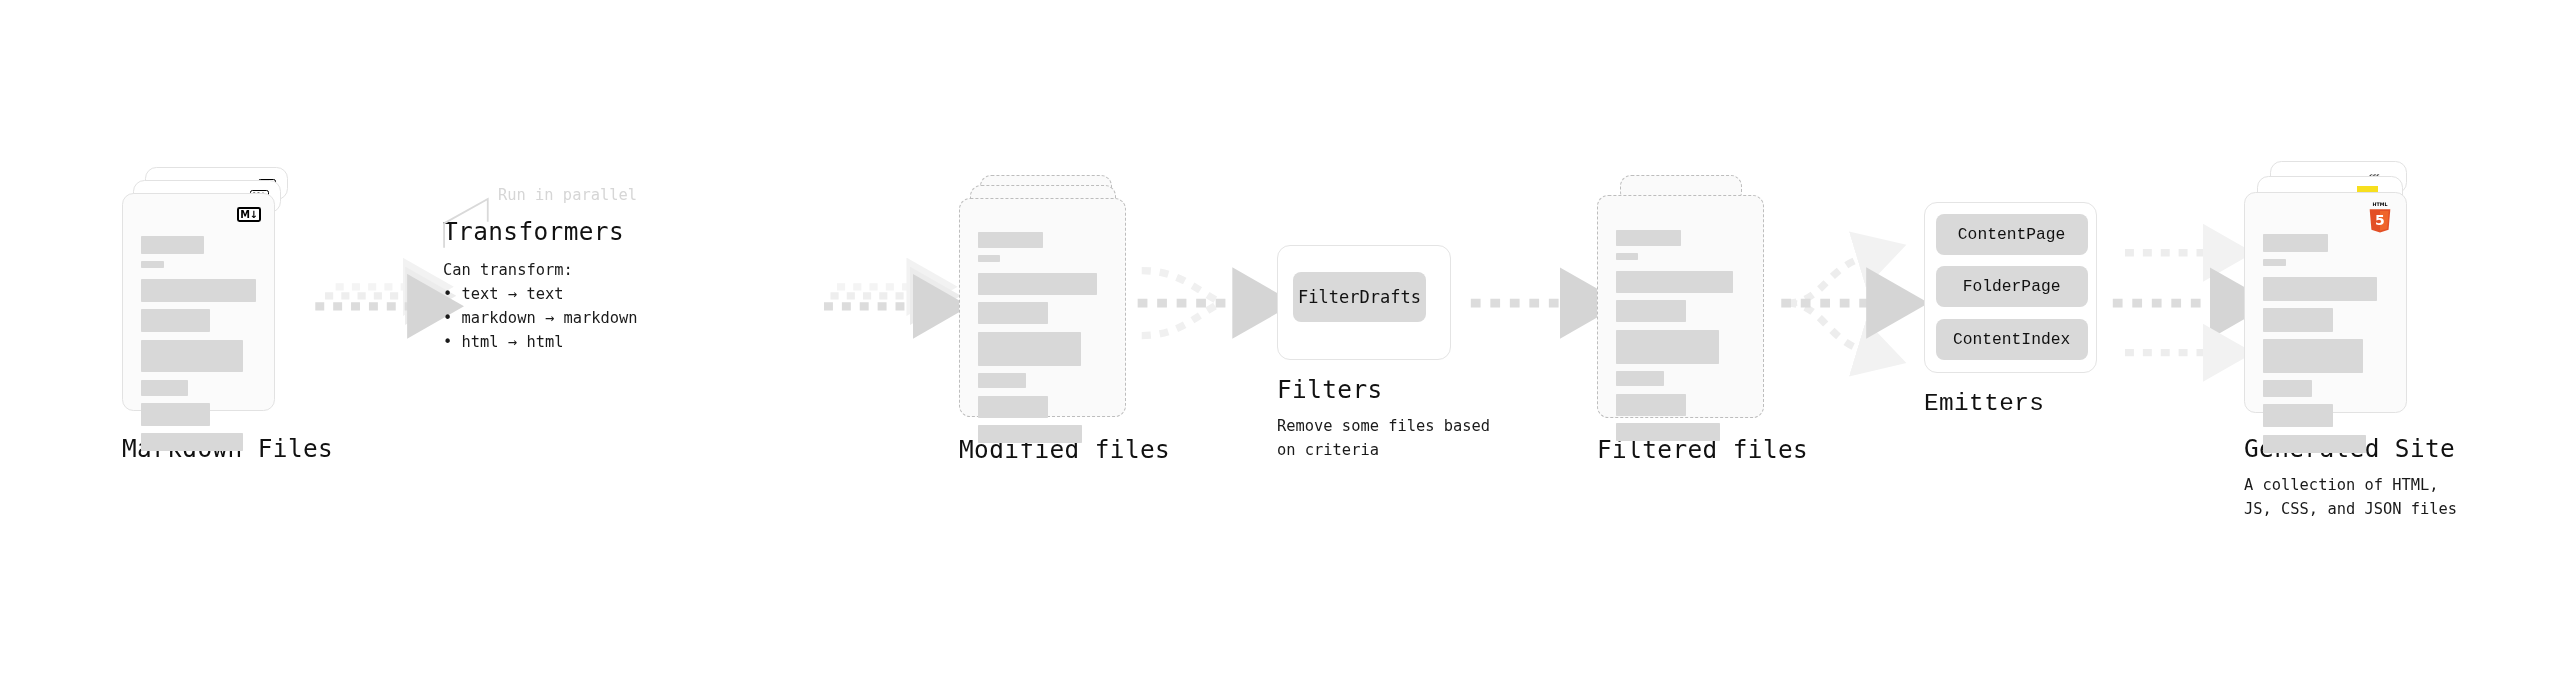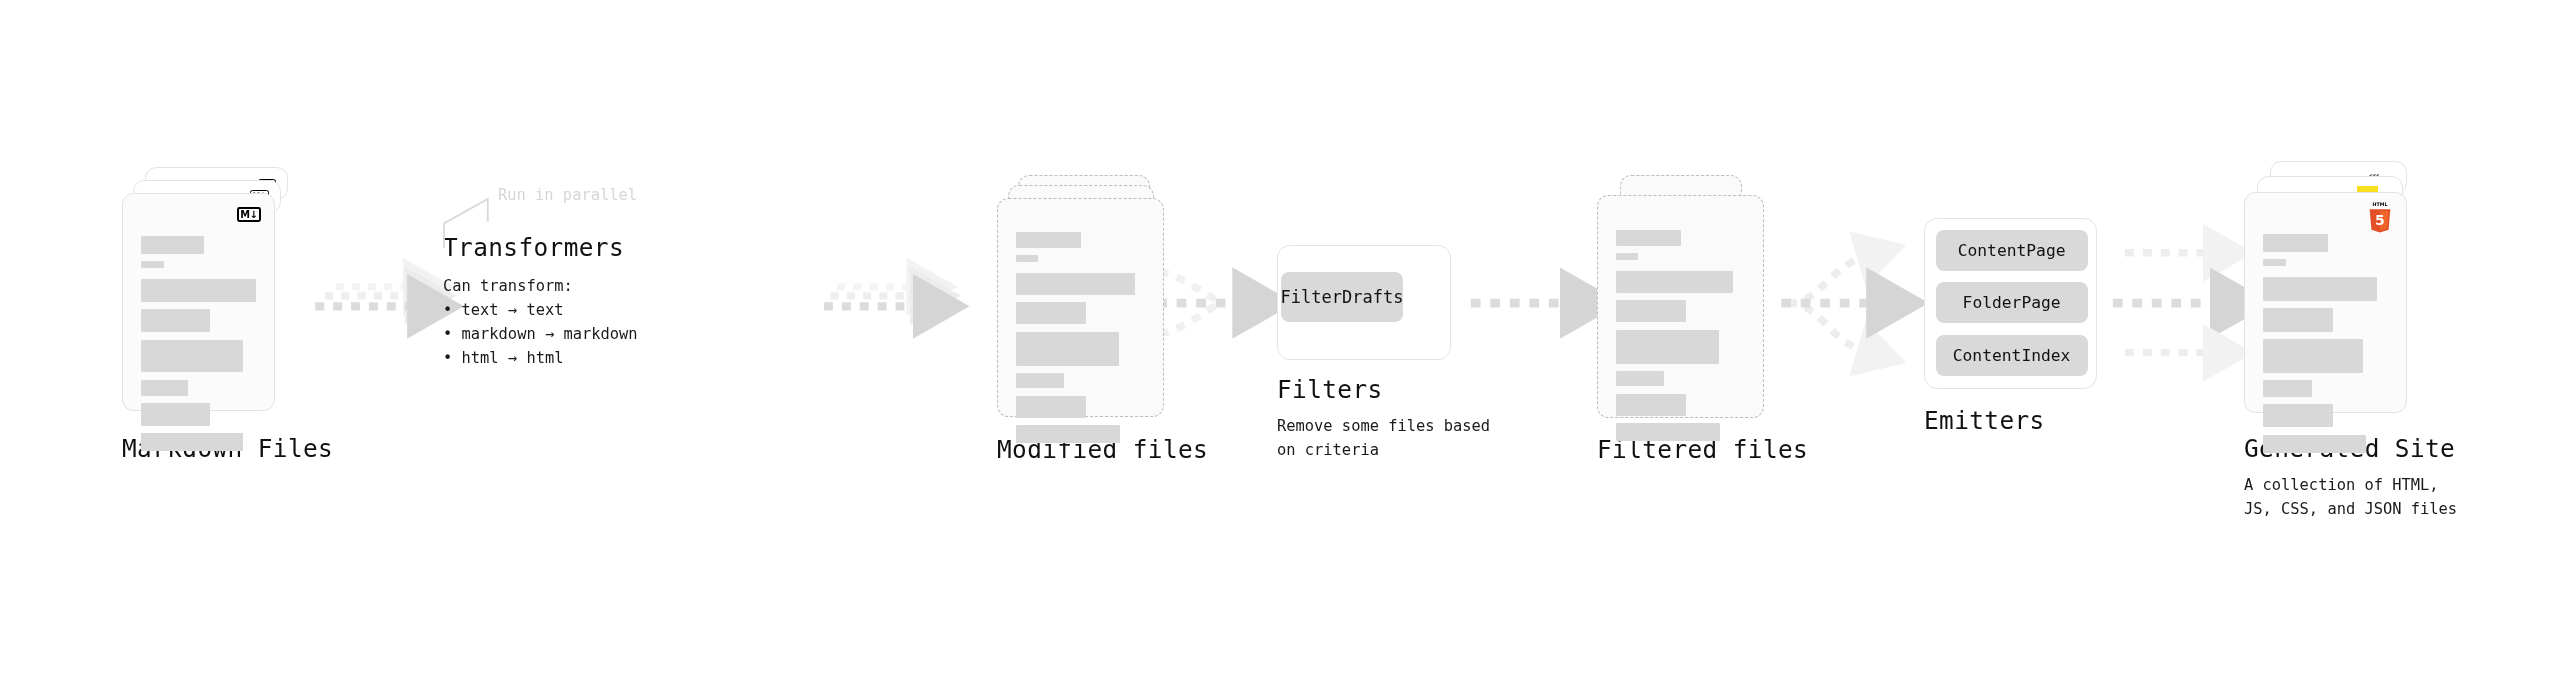--- a/index.html
+++ b/index.html
@@ -236,28 +236,28 @@
   </div>
 
   <div class="stage" style="left:443px; top:191px;">
 
     <svg class="local" style="left:-6.5px; top:0px; width:163px; height:89px;" viewBox="0 0 200 110">
       <path d="M8,70 L8,40 L62,10 L62,38" fill="none" stroke="#d9d9d9" stroke-width="2.2"></path>
     </svg>
     <div class="parallel-label" style="left:55px; top:-4.9px;">Run in parallel</div>
 
 
-    <div class="stage-title" style="margin-top:42px;">Transformers</div>
+    <div class="stage-title" style="margin-top:26px;">Transformers</div>
     <div class="stage-sub" style="margin-top:13px;">Can transform:
  • text → text
  • markdown → markdown
  • html → html</div>
   </div>
 
-  <div class="stage" style="left:959px; top:175px;margin-left:38px;">
+  <div class="stage" style="left:959px; top:175px;">
     <div class="card-stack" style="width:179px; height:236px;">
       <div class="file-card dashed" style="left:21px; top:0px; width:132px; height:29px;"></div>
       <div class="file-card dashed" style="left:10.6px; top:9.8px; width:146px; height:29px;"></div>
       <div class="file-card dashed" style="left:0px; top:23px; width:167px; height:219px;">
         <div class="file-lines" style="top:32.5px;">
           <div class="fline" style="width:50%;  height:16.3px;"></div>
           <div class="fline" style="width:17%;  height:6.5px; margin-bottom:11.4px;"></div>
           <div class="fline" style="width:92%;  height:22px;"></div>
           <div class="fline" style="width:54%;  height:22px;"></div>
           <div class="fline" style="width:80%;  height:34px;"></div>
@@ -266,21 +266,21 @@
           <div class="fline" style="width:81%;  height:18px;"></div>
         </div>
       </div>
     </div>
     <div class="stage-title" style="margin-top:24.4px;">Modified files</div>
   </div>
 
   <div class="stage" style="left:1277px; top:245px;">
     <div style="position:relative; width:179px; height:115px;">
       <div class="group-box" style="left:0; top:0; width:174px; height:115px;">
-        <div class="chip" style="left:3px; top:26px; width:122px; height:50px;">FilterDrafts</div>
+        <div class="chip" style="left:15px; top:26px; width:133px; height:50px;">FilterDrafts</div>
       </div>
     </div>
     <div class="stage-title" style="margin-top:15px;">Filters</div>
     <div class="stage-sub">Remove some files based
 on criteria</div>
   </div>
 
   <div class="stage" style="left:1597px; top:175px;">
     <div class="card-stack" style="width:179px; height:236px;">
       <div class="file-card dashed" style="left:23px; top:0px; width:122px; height:28px;"></div>
@@ -293,21 +293,21 @@
           <div class="fline" style="width:80%;  height:34px;"></div>
           <div class="fline" style="width:37%;  height:15.4px;"></div>
           <div class="fline" style="width:54%;  height:22px;"></div>
           <div class="fline" style="width:81%;  height:18px;"></div>
         </div>
       </div>
     </div>
     <div class="stage-title" style="margin-top:24.4px;">Filtered files</div>
   </div>
 
-  <div class="stage" style="left:1924px; top:218px;">
+  <div class="stage" style="left:1924px; top:202px;font-family:Liberation Mono, monospace;">
     <div style="position:relative; width:187px; height:171px;">
       <div class="group-box" style="left:0; top:0; width:173px; height:171px;">
         <div class="chip" style="left:10.6px; top:10.6px;  width:152px; height:41px; font-size:16.3px;">ContentPage</div>
         <div class="chip" style="left:10.6px; top:63px;  width:152px; height:41px; font-size:16.3px;">FolderPage</div>
         <div class="chip" style="left:10.6px; top:116px; width:152px; height:41px; font-size:16.3px;">ContentIndex</div>
       </div>
     </div>
     <div class="stage-title" style="margin-top:17px;">Emitters</div>
   </div>
 

